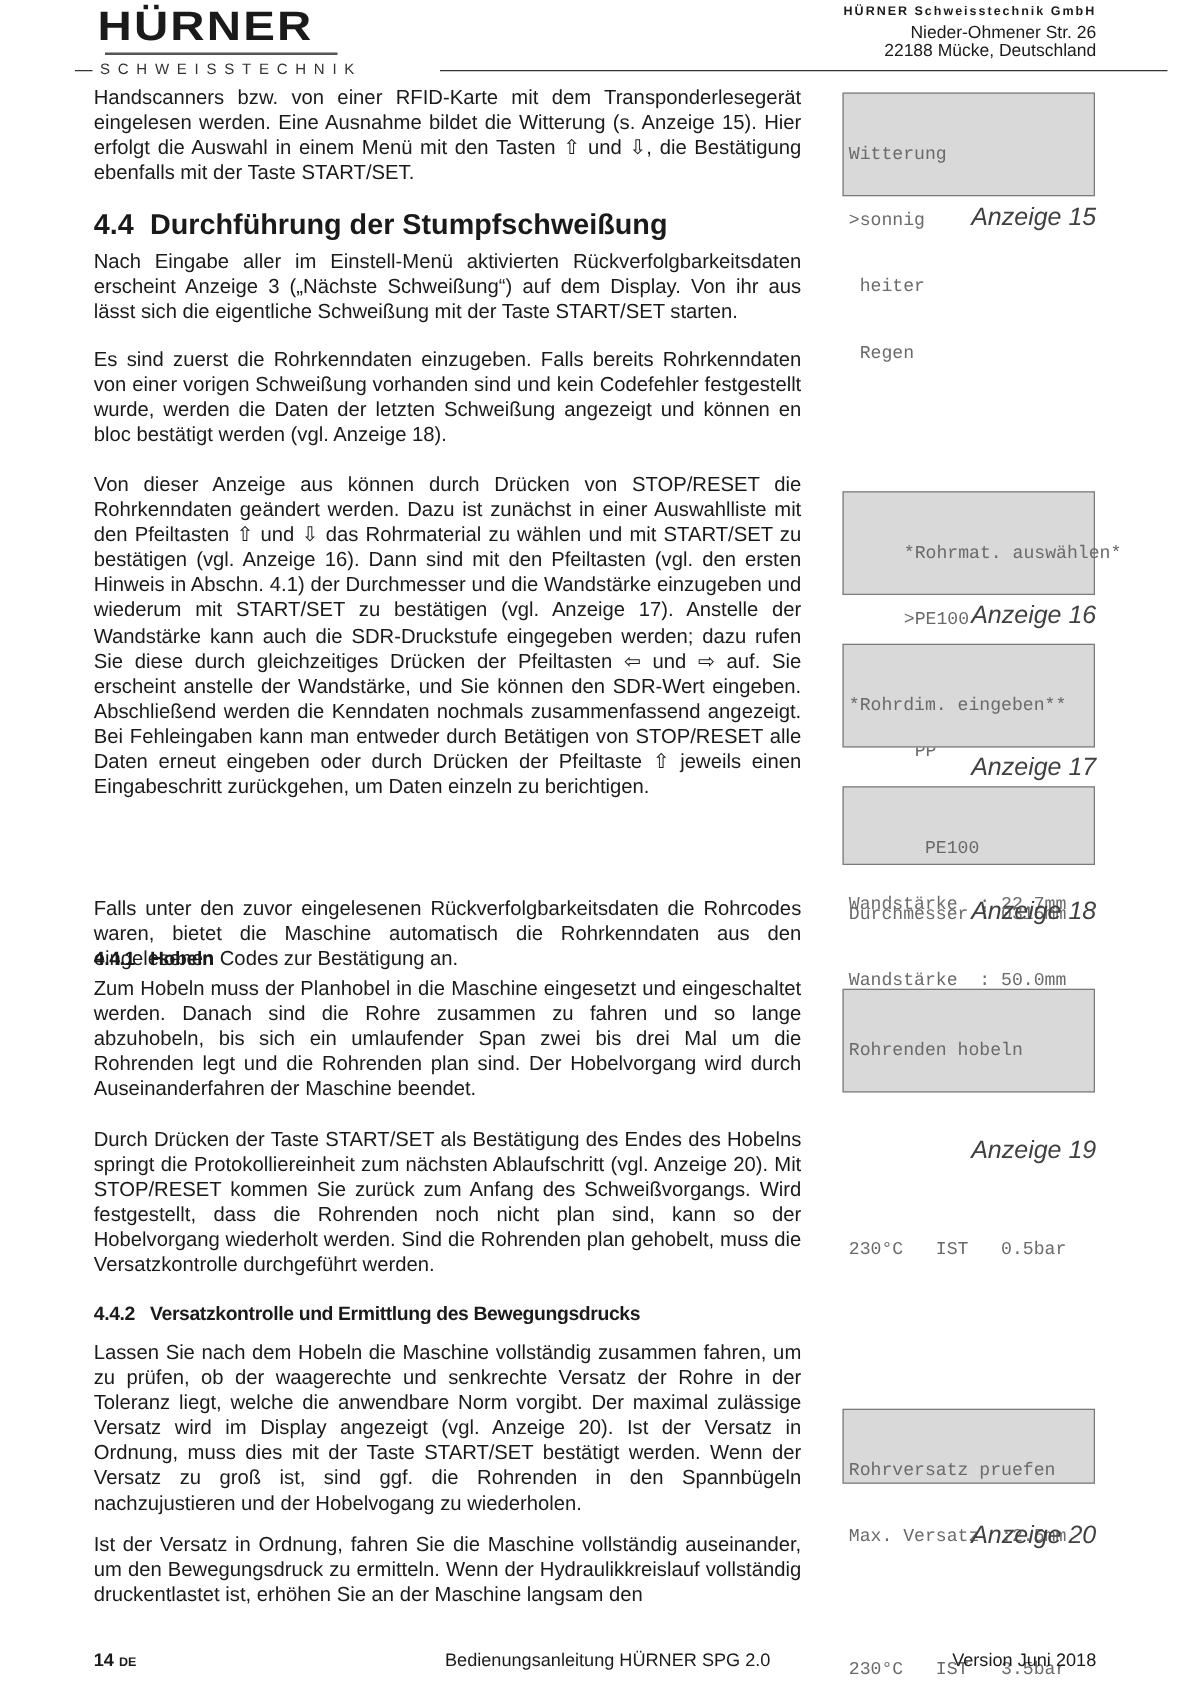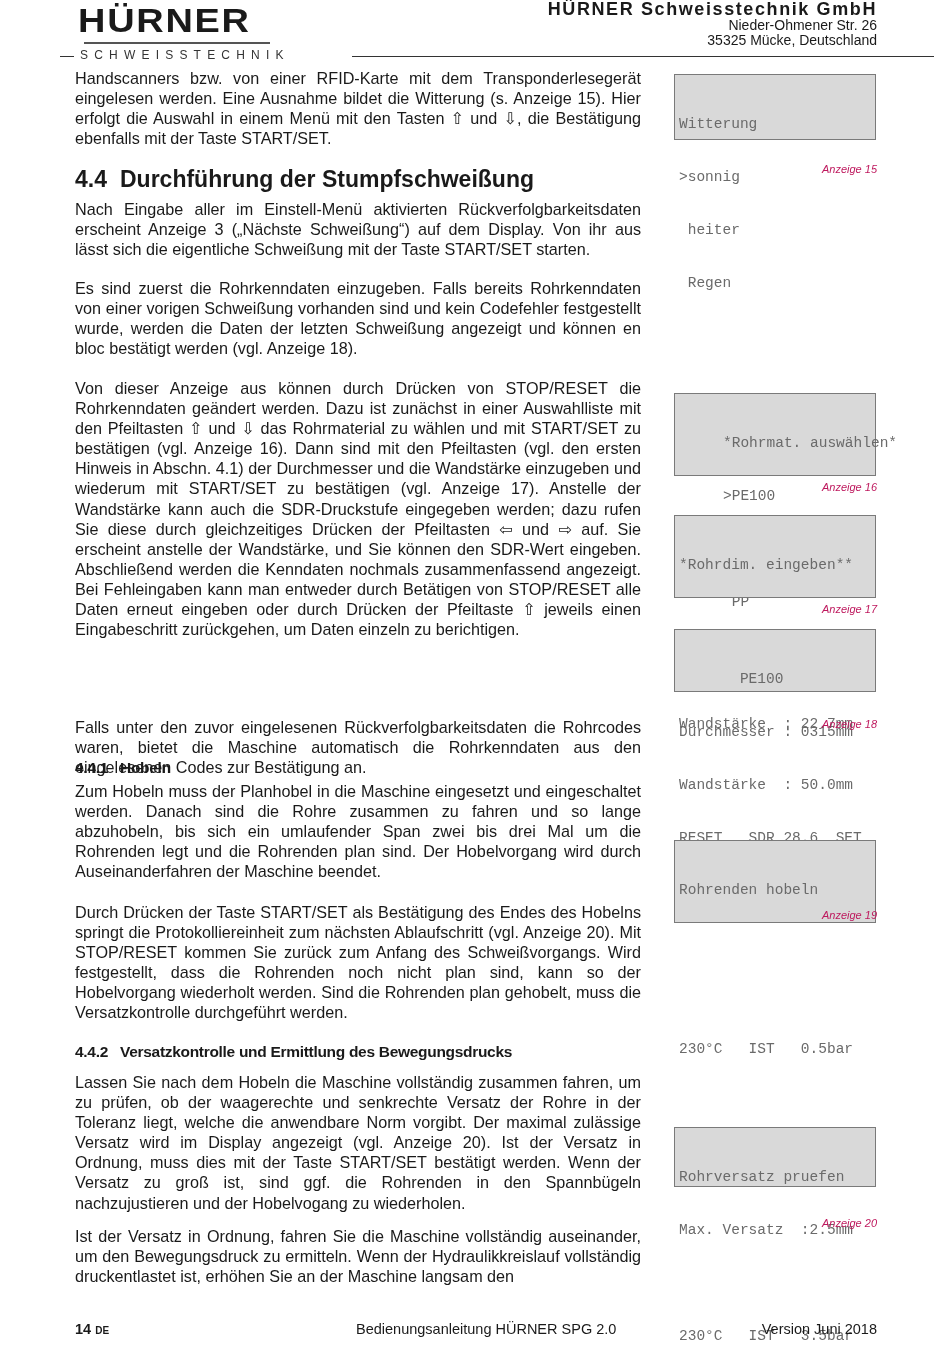--- a/index.html
+++ b/index.html
@@ -8,34 +8,34 @@
   
   .logo { position: absolute; left: 78px; top: 4px; width: 190px; }
   .logo-word { font-family: "Liberation Sans", sans-serif; font-weight: 900; font-size: 33px; letter-spacing: 1.5px; color: #1a1a1a; line-height: 34px; transform: scaleX(1.15); transform-origin: left; }
   .logo-rule { position: absolute; left: 6px; top: 38px; width: 186px; height: 2px; background: #555; }
   .logo-sub-row { position: absolute; left: -18px; top: 44px; width: 880px; height: 16px; }
   .logo-sub-line-l { position: absolute; left: 0; top: 8px; width: 14px; height: 1px; background: #333; }
   .logo-sub { position: absolute; left: 20px; top: 0; font-size: 12px; letter-spacing: 6.2px; color: #333; }
   .logo-sub-line-r { position: absolute; left: 292px; top: 8px; width: 582px; height: 1px; background: #333; }
 
   .company { position: absolute; right: 73px; top: 2px; text-align: right; font-size: 14px; line-height: 15.5px; }
-  .company-name { font-weight: bold; letter-spacing: 1.6px; font-size: 18px; }
+  .company-name { font-weight: bold; letter-spacing: 1.6px; font-size: 10px; }
 
   
   .col { position: absolute; left: 75px; width: 566px; font-size: 16.2px; line-height: 20.1px; text-align: justify; }
   .col p { margin: 0; }
   .h2 { font-weight: bold; font-size: 23px; }
   .h2 .num { display: inline-block; width: 45px; }
   .h3 { font-weight: bold; font-size: 15.5px; letter-spacing: -0.3px; }
   .h3 .num { display: inline-block; width: 45px; }
 
   
   .lcd { position: absolute; left: 674px; width: 202px; background: #d9d9d9; border: 1px solid #7a7a7a; box-sizing: border-box; font-family: "Liberation Mono", monospace; font-size: 14.5px; line-height: 17.6px; color: #6a6a6a; padding: 6px 0 0 4px; white-space: pre; }
   .lcd-line { display: block; height: 17.6px; }
-  .caption { position: absolute; right: 73px; font-style: italic; font-size: 11px; color: #be185d; }
+  .caption { position: absolute; right: 73px; font-style: italic; font-size: 20px; color: #404040; }
 
   
   .footer { position: absolute; top: 1321px; font-size: 14.5px; }
   .pg { left: 75px; font-weight: bold; }
   .pg .lang { font-size: 10px; font-weight: bold; }
   .fc { left: 356px; }
   .fr { right: 73px; }
 </style>
 </head>
 <body>
@@ -46,21 +46,21 @@
   <div class="logo-sub-row">
     <div class="logo-sub-line-l"></div>
     <div class="logo-sub">SCHWEISSTECHNIK</div>
     <div class="logo-sub-line-r"></div>
   </div>
 </div>
 
 <div class="company">
   <div class="company-name">HÜRNER Schweisstechnik GmbH</div>
   <div>Nieder-Ohmener Str. 26</div>
-  <div>35325 Mücke, Deutschland</div>
+  <div>22188 Mücke, Deutschland</div>
 </div>
 
 <div class="col" style="top:68px;">
     <p>Handscanners bzw. von einer RFID-Karte mit dem Transponderlesegerät eingelesen werden. Eine Ausnahme bildet die Witterung (s. Anzeige 15). Hier erfolgt die Auswahl in einem Menü mit den Tasten ⇧ und ⇩, die Bestätigung ebenfalls mit der Taste START/SET.</p>
   </div>
 
 <div class="col h2" style="top:169px;">
   <span class="num">4.4</span><span>Durchführung der Stumpfschweißung</span>
 </div>
 
@@ -97,21 +97,21 @@
 </div>
 
 <div class="col" style="top:1072px;">
     <p>Lassen Sie nach dem Hobeln die Maschine vollständig zusammen fahren, um zu prüfen, ob der waagerechte und senkrechte Versatz der Rohre in der Toleranz liegt, welche die anwendbare Norm vorgibt. Der maximal zulässige Versatz wird im Display angezeigt (vgl. Anzeige 20). Ist der Versatz in Ordnung, muss dies mit der Taste START/SET bestätigt werden. Wenn der Versatz zu groß ist, sind ggf. die Rohrenden in den Spannbügeln nachzujustieren und der Hobelvogang zu wiederholen.</p>
   </div>
 
 <div class="col" style="top:1226px;">
     <p>Ist der Versatz in Ordnung, fahren Sie die Maschine vollständig auseinander, um den Bewegungsdruck zu ermitteln. Wenn der Hydraulikkreislauf vollständig druckentlastet ist, erhöhen Sie an der Maschine langsam den</p>
   </div>
 
-<div class="lcd" style="top:74px; height:66px;">
+<div class="lcd" style="top:74px; height:83px;">
   <span class="lcd-line">Witterung</span>
   <span class="lcd-line">&gt;sonnig</span>
   <span class="lcd-line"> heiter</span>
   <span class="lcd-line"> Regen</span>
 </div>
 <div class="caption" style="top:163px;">Anzeige 15</div>
 
 <div class="lcd" style="top:393px; height:83px;padding-left:48px;">
   <span class="lcd-line">*Rohrmat. auswählen*</span>
   <span class="lcd-line">&gt;PE100</span>
@@ -129,21 +129,21 @@
 <div class="caption" style="top:603px;">Anzeige 17</div>
 
 <div class="lcd" style="top:629px; height:63px;">
   <span class="lcd-line">       PE100</span>
   <span class="lcd-line">Durchmesser : 0315mm</span>
   <span class="lcd-line">Wandstärke  : 50.0mm</span>
   <span class="lcd-line">RESET   SDR 28.6  SET</span>
 </div>
 <div class="caption" style="top:718px;text-align:center;">Anzeige 18</div>
 
-<div class="lcd" style="top:840px; height:83px;">
+<div class="lcd" style="top:791px; height:83px;">
   <span class="lcd-line">Rohrenden hobeln</span>
   <span class="lcd-line"></span>
   <span class="lcd-line"></span>
   <span class="lcd-line">230°C   IST   0.5bar</span>
 </div>
 <div class="caption" style="top:909px;">Anzeige 19</div>
 
 <div class="lcd" style="top:1127px; height:60px;">
   <span class="lcd-line">Rohrversatz pruefen</span>
   <span class="lcd-line">Max. Versatz  :2.5mm</span>

